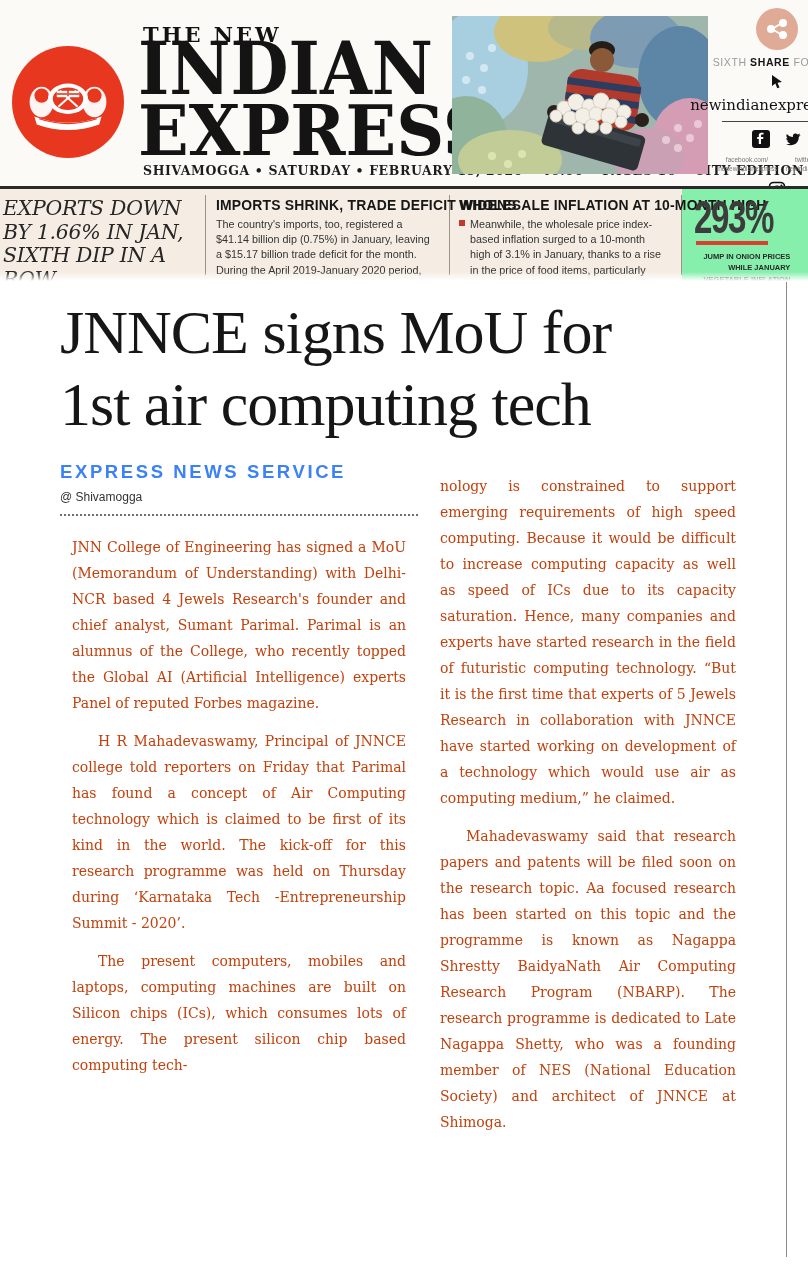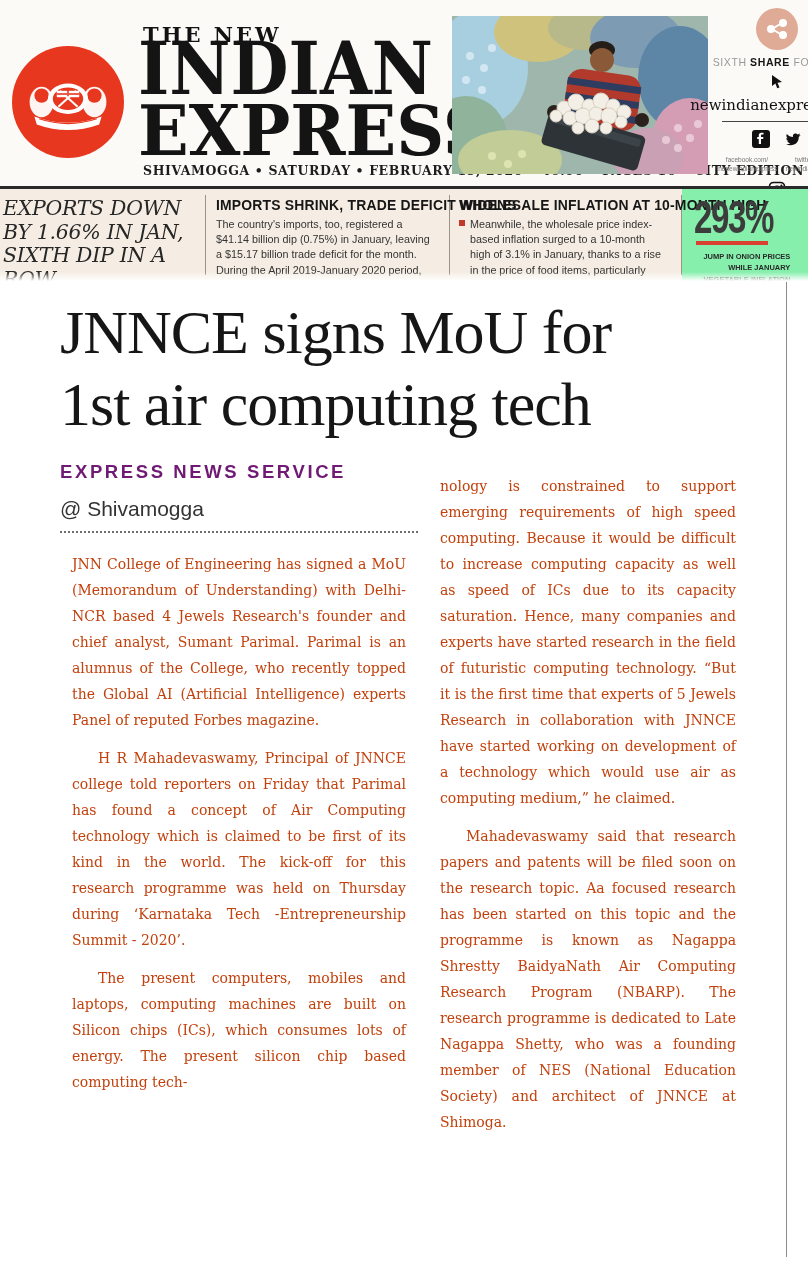--- a/index.html
+++ b/index.html
@@ -56,22 +56,22 @@
   .stat-caption{font-weight:bold;font-size:7.5px;line-height:1.5;color:#2a2a2a;text-transform:uppercase;
                 white-space:normal;width:96px;}
   
   .article{position:absolute;left:60px;top:296px;width:688px;}
   .headline{font-family:"Liberation Serif",serif;font-size:62px;line-height:72px;color:#161616;
             letter-spacing:-1px;margin-bottom:21px;}
   .columns{display:flex;gap:10px;}
   .col-left{width:358px;}
   .col-right{width:320px;}
   .byline{padding-bottom:10px;border-bottom:2px dotted #6e6e6e;margin-bottom:18px;}
-  .agency{font-weight:bold;font-size:18.5px;letter-spacing:2.6px;color:#701a75;}
-  .location{font-size:21px;color:#333;margin-top:14px;}
+  .agency{font-weight:bold;font-size:18.5px;letter-spacing:2.6px;color:#3b82f6;}
+  .location{font-size:12px;color:#333;margin-top:7px;}
   .para{font-family:"DejaVu Serif",serif;font-size:14px;line-height:26px;color:#c2410c;
         text-align:justify;margin:12px;}
   .para + .para{text-indent:26px;}
   .col-right .para:first-child{text-indent:0;}
   .column-rule{position:absolute;left:786px;top:282px;width:1px;height:975px;background:#6f6f6f;opacity:.8;}
 </style>
 </head>
 <body>
 
 <div class="page">

